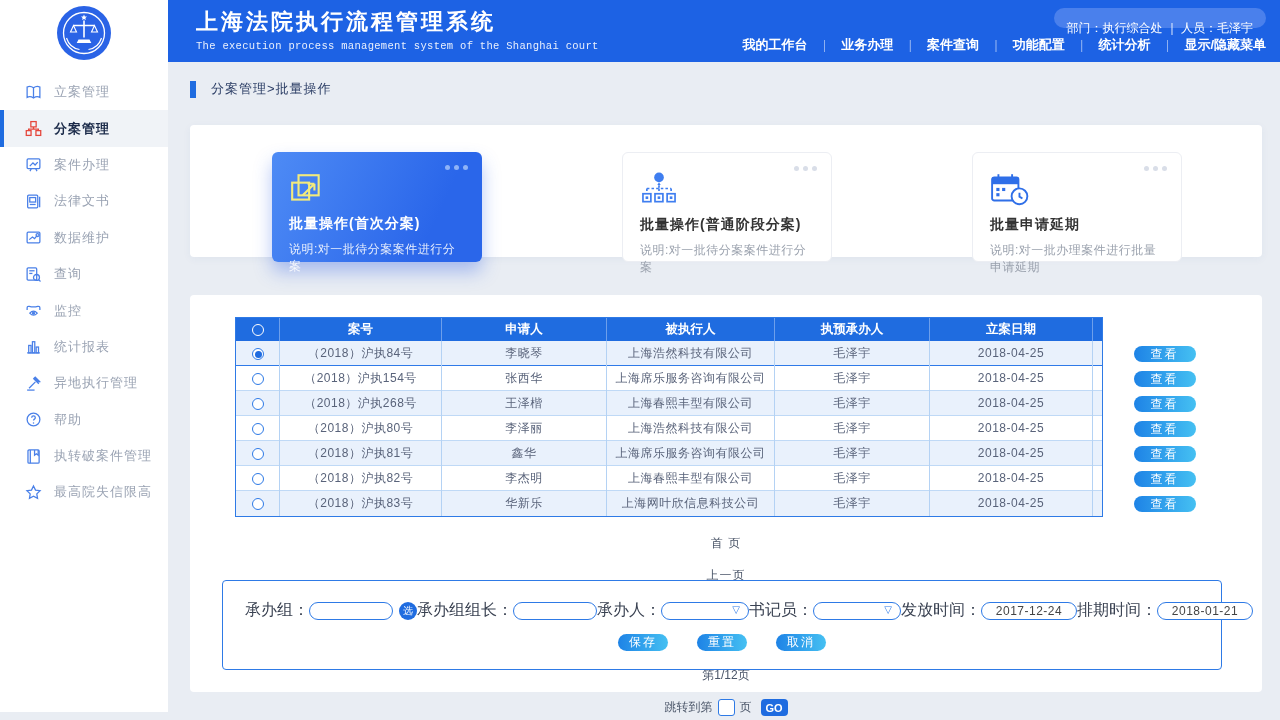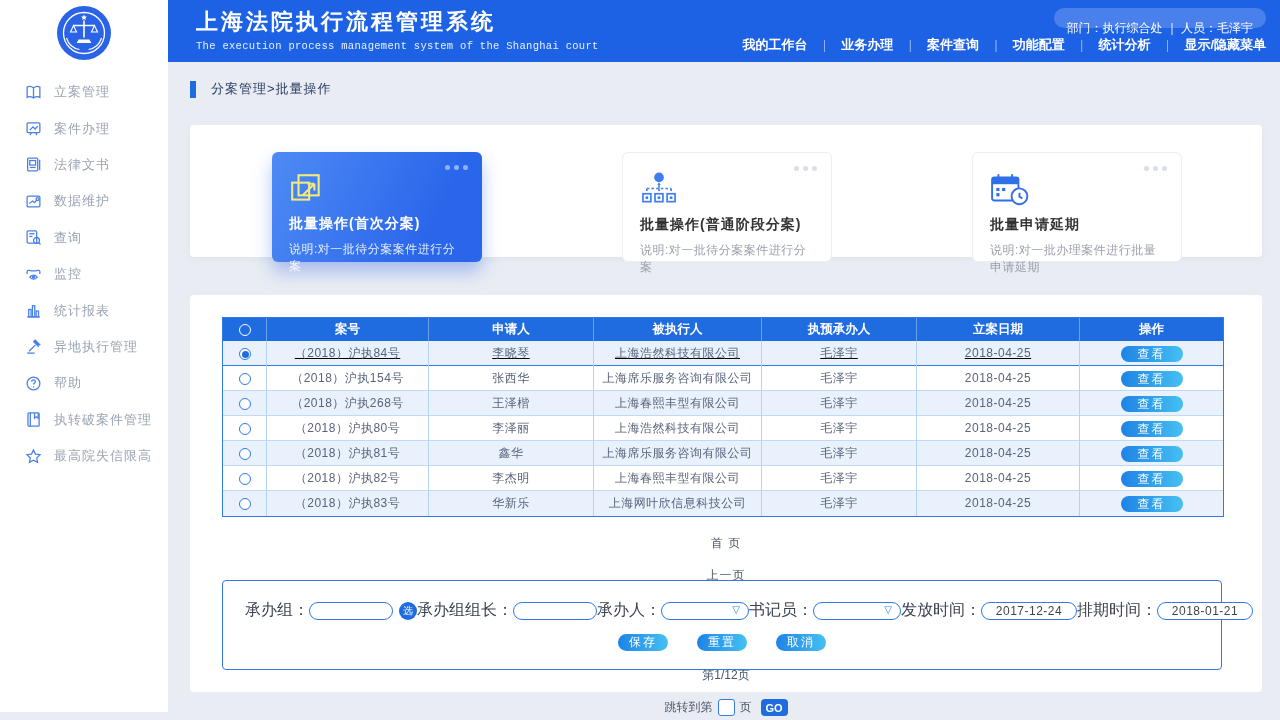--- a/index.html
+++ b/index.html
@@ -51,30 +51,30 @@
   .card-title { font-size:14px; font-weight:bold; color:#333; margin-top:8px; letter-spacing:1px; }
   .card-desc { font-size:12px; color:#9aa1ad; margin-top:8px; letter-spacing:.5px; }
   .op-card.active .card-title { color:#fff; }
   .op-card.active .card-desc { color:rgba(255,255,255,.88); }
   .card-dots { position:absolute; top:13px; right:14px; display:flex; gap:4px; }
   .card-dots i { width:5px; height:5px; border-radius:50%; background:#d9dee8; }
   .op-card.active .card-dots i { background:#8fb3f7; }
 
   
   .table-panel { position:absolute; left:190px; top:295px; width:1072px; height:397px; background:#fff; border-radius:4px; }
-  .grid-table { position:absolute; left:32px; top:22px; width:1002px; border:1px solid #2e7ae6; }
+  .grid-table { position:absolute; left:45px; top:22px; width:868px; border:1px solid #2e7ae6; }
   .t-head, .t-row { display:grid; grid-template-columns:44px 162px 165px 168px 155px 163px 143px; align-items:center; }
   .t-head { height:23px; background:#1f6ce0; }
   .th { font-size:12.5px; font-weight:bold; color:#fff; text-align:center; height:23px; line-height:23px;
         border-right:1px solid rgba(255,255,255,.35); }
   .th:last-child { border-right:none; }
   .t-row { height:25px; border-bottom:1px solid #bfd9f6; background:#fff; }
   .t-row:nth-child(even) { background:#e9f1fc; }
   .t-row:last-child { border-bottom:none; }
-  .t-row.selected { border-bottom:1px solid #2f7ae8;text-decoration:underline; }
+  .t-row.selected { border-bottom:1px solid #2f7ae8; }
   .td { font-size:12px; color:#59637a; text-align:center; height:25px; line-height:25px;
         border-right:1px solid #b4d2f4; overflow:hidden; white-space:nowrap; letter-spacing:.5px; }
   .td:last-child { border-right:none; }
   .radio { display:inline-block; width:12px; height:12px; border:1.5px solid #2e7ae6; border-radius:50%;
            vertical-align:middle; position:relative; cursor:pointer; background:#fff; }
   .radio.header { border-color:#fff; background:transparent; }
   .radio.checked::after { content:""; position:absolute; left:2.5px; top:2.5px; width:7px; height:7px;
                           border-radius:50%; background:#1f6ce0; }
   .view-btn { display:inline-block; width:62px; height:16px; line-height:16px; border-radius:8px;
               background:linear-gradient(90deg,#1e83e6,#45c0f2); color:#fff; font-size:12px; border:none;
@@ -134,20 +134,31 @@
       <div class="side-item">
         <span class="s-icon">
           <svg viewBox="0 0 16 16" fill="none" stroke="currentColor" stroke-width="1.2">
               <path d="M8 3.5C6 2 3.5 2 2 2.8v9.8c1.5-.8 4-.8 6 .6 2-1.4 4.5-1.4 6-.6V2.8C12.5 2 10 2 8 3.5z"></path>
               <line x1="8" y1="3.5" x2="8" y2="13"></line>
             </svg>
         </span>
         <span class="s-label">立案管理</span>
       </div>
 
+      <div class="side-item active">
+        <span class="s-icon">
+          <svg viewBox="0 0 16 16" fill="none" stroke="currentColor" stroke-width="1.2">
+              <rect x="5.5" y="1.5" width="5" height="5"></rect>
+              <rect x="1.2" y="10" width="4.5" height="4.5"></rect>
+              <rect x="10.3" y="10" width="4.5" height="4.5"></rect>
+              <path d="M8 6.5v2M3.4 10V8.5h9.2V10"></path>
+            </svg>
+        </span>
+        <span class="s-label">分案管理</span>
+      </div>
 
       <div class="side-item">
         <span class="s-icon">
           <svg viewBox="0 0 16 16" fill="none" stroke="currentColor" stroke-width="1.2">
               <rect x="2" y="2.8" width="12" height="9" rx="1"></rect>
               <path d="M4.5 9.5l3-3 2 2 2.5-2.8"></path>
               <path d="M6 11.8l-1.3 2.4M10 11.8l1.3 2.4"></path>
             </svg>
         </span>
         <span class="s-label">案件办理</span>

